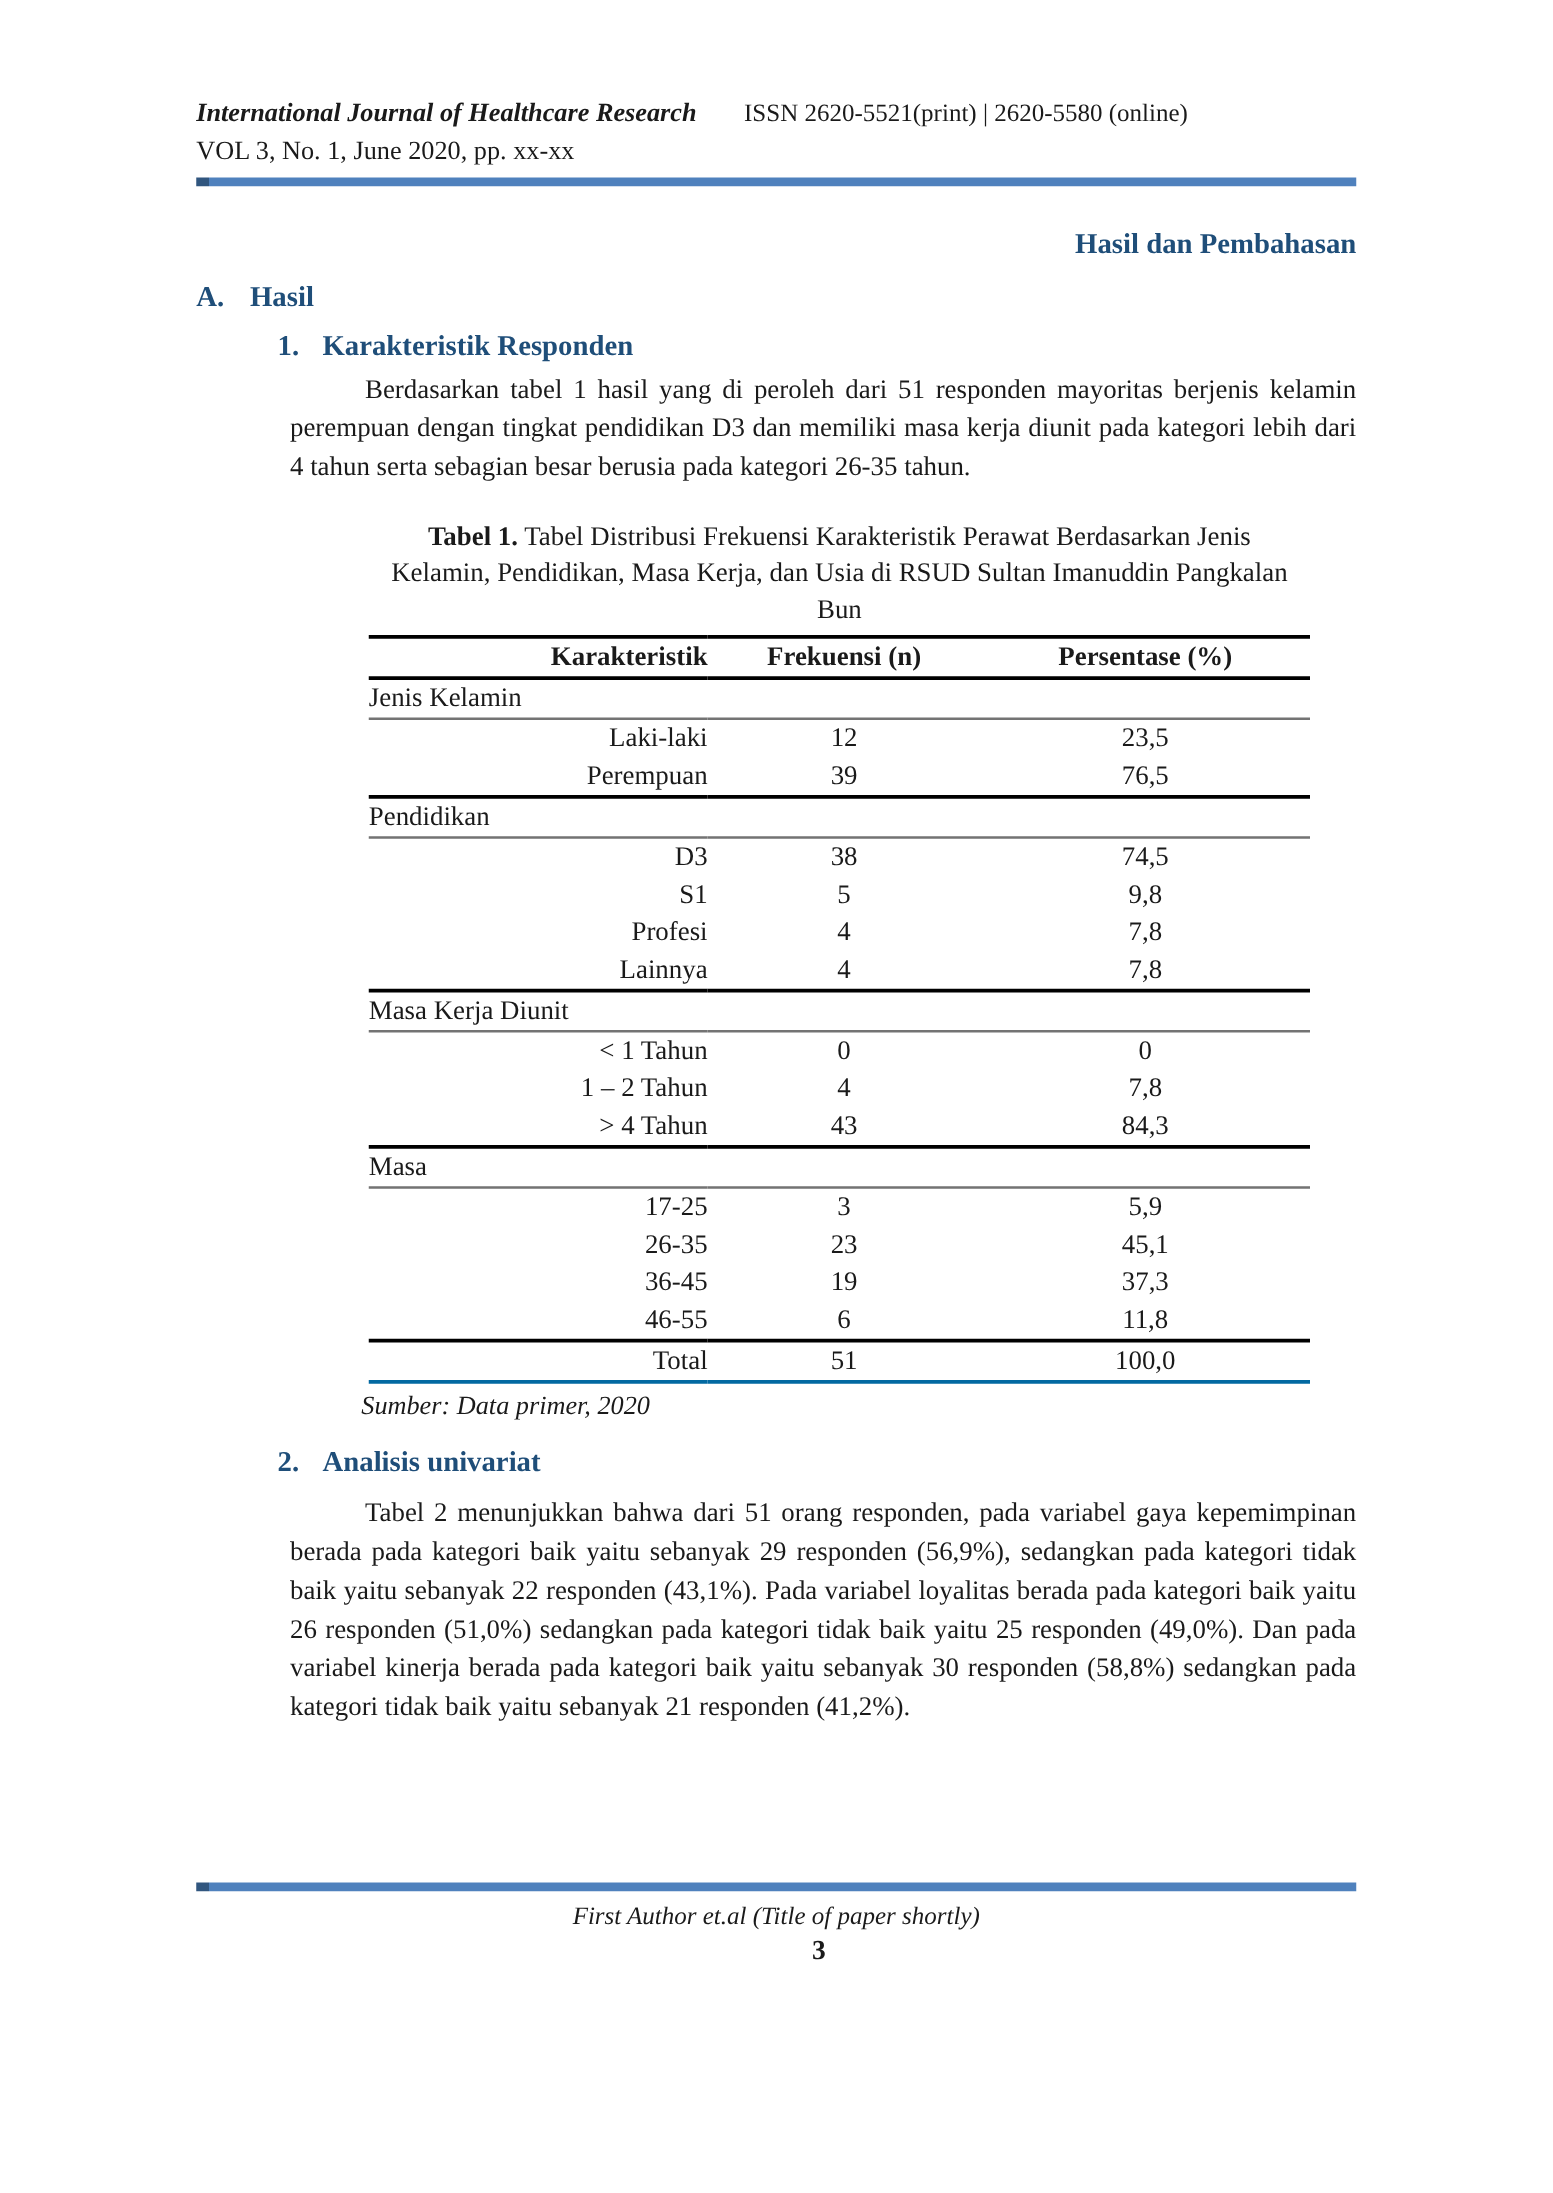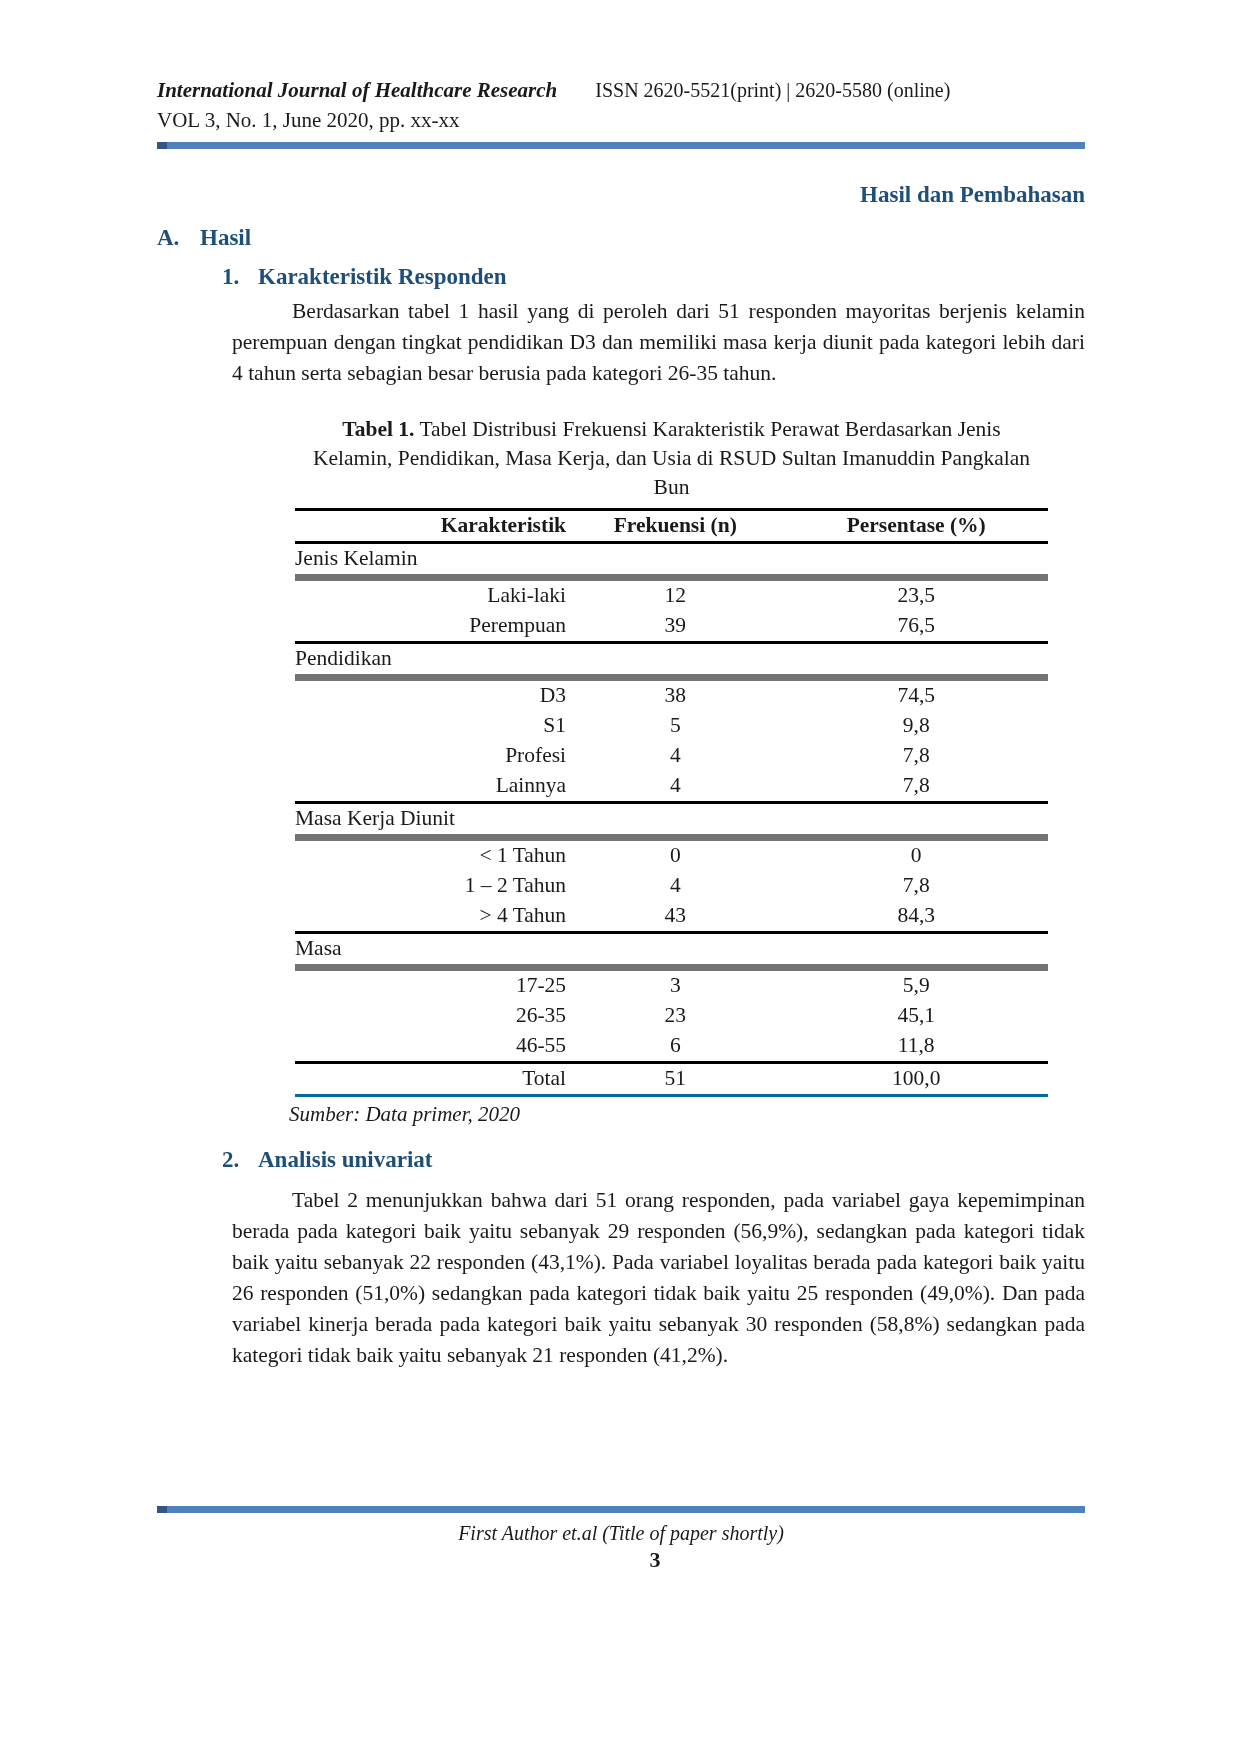--- a/index.html
+++ b/index.html
@@ -55,21 +55,21 @@
   table.freq {
     width: 100%; border-collapse: collapse;
     font-size: 21.5px;
   }
   table.freq th, table.freq td { padding: 2px 0 3px 0; font-weight: normal; vertical-align: bottom; }
   table.freq .c1 { width: 36%; text-align: right; padding-left: 8px; }
   table.freq .cnum { width: 29%; text-align: center; }
   table.freq .cnum2 { width: 35%; text-align: center; }
   table.freq thead th { font-weight: bold; border-top: 3px solid #000; border-bottom: 3px solid #000; text-align: left; }
   table.freq thead th.cnum, table.freq thead th.cnum2 { text-align: center; }
-  .section-row td { font-weight: bold; border-top: 3px solid #000; border-bottom: 7px solid #737373; padding-left: 8px; }
+  .section-row td { font-weight: bold; border-top: 3px solid #000; border-bottom: 2px solid #737373; padding-left: 8px; }
   .total-row td { border-top: 3px solid #000; border-bottom: 3px solid #0369a1; }
   .tbl-source { font-style: italic; font-size: 21px; margin-top: 5px; margin-left: -6px; }
 
   
   .footer { position: absolute; left: 157px; right: 157px; top: 1506px; }
   .footer .rule-blue { margin-top: 0; }
   .running-title { text-align: center; font-style: italic; font-size: 20px; margin-top: 9px; }
   .page-number { text-align: center; font-weight: bold; font-size: 22px; margin-top: 2px; padding-left: 68px; }
 </style>
 </head>
@@ -175,20 +175,25 @@
             <td class="c1">17-25</td>
             <td class="cnum">3</td>
             <td class="cnum2">5,9</td>
           </tr>
           <tr class="data-row">
             <td class="c1">26-35</td>
             <td class="cnum">23</td>
             <td class="cnum2">45,1</td>
           </tr>
           <tr class="data-row">
+            <td class="c1">36-45</td>
+            <td class="cnum">19</td>
+            <td class="cnum2">37,3</td>
+          </tr>
+          <tr class="data-row">
             <td class="c1">46-55</td>
             <td class="cnum">6</td>
             <td class="cnum2">11,8</td>
           </tr>
           <tr class="total-row">
             <td class="c1">Total</td>
             <td class="cnum">51</td>
             <td class="cnum2">100,0</td>
           </tr>
         </tbody>

